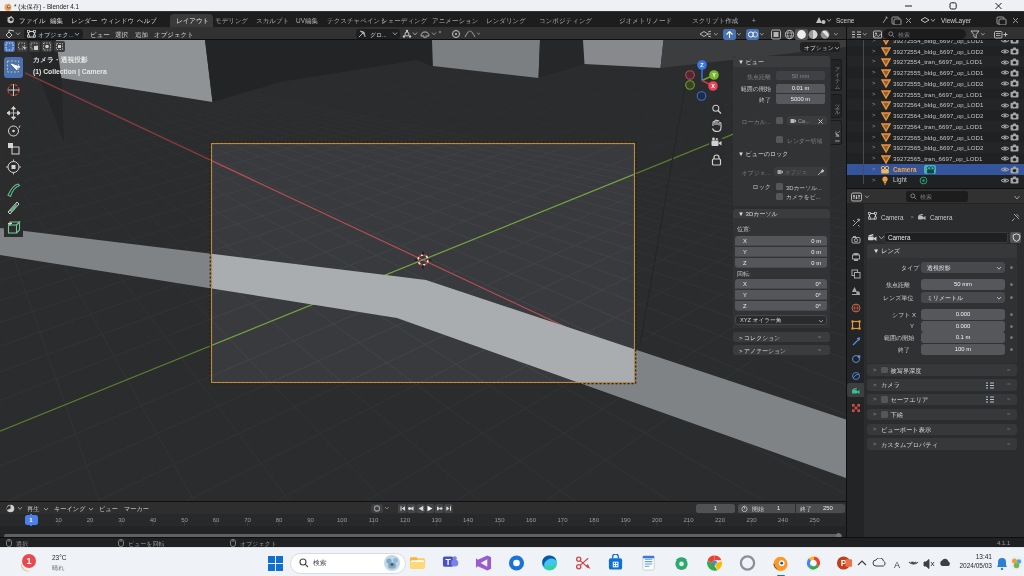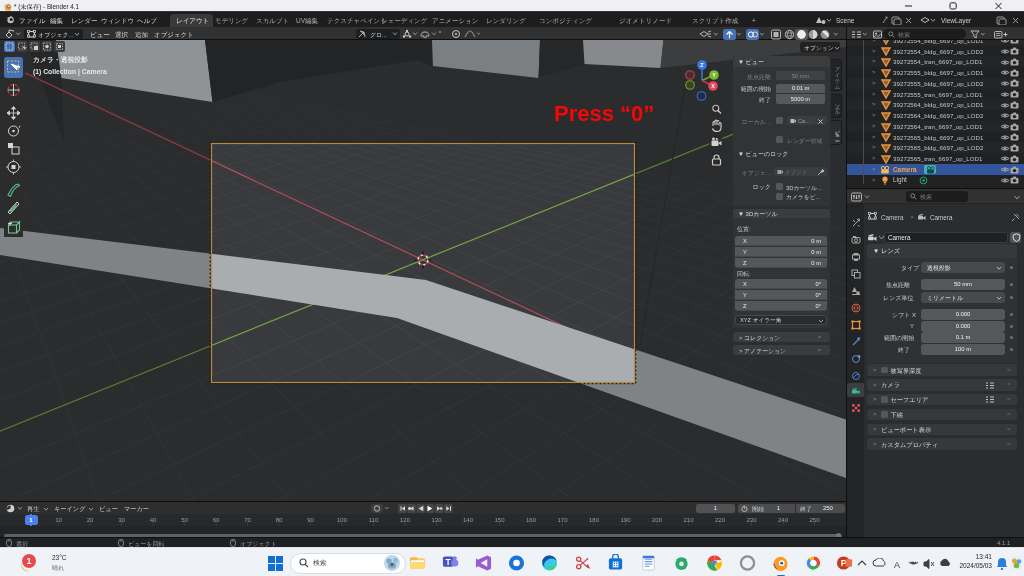--- a/index.html
+++ b/index.html
@@ -271,21 +271,20 @@
         <circle cx="5.5" cy="5.5" r="1.8" fill="#cfcfcf"></circle>
       </g>
       <g transform="translate(50,0)">
         <rect x="0" y="0" width="11" height="11" rx="2" fill="#3c3c3c"></rect>
         <rect x="2.5" y="2.5" width="6" height="6" fill="none" stroke="#b5b5b5" stroke-width="0.9" stroke-dasharray="1.5,1.2"></rect>
         <rect x="4" y="4" width="3" height="3" fill="#cfcfcf"></rect>
       </g>
     </svg>
     <div class="txt" style="left:33px;top:55px;font-size:6.8px;color:#e6e6e6;font-weight:bold">カメラ・透視投影</div>
     <div class="txt" style="left:33px;top:67.5px;font-size:6.8px;color:#e6e6e6;font-weight:bold">(1) Collection | Camera</div>
-    <div class="txt" style="left:554px;top:101px;font-size:22px;color:#fa0505;font-weight:bold">Press “0”</div>
     <svg class="abs" style="left:4px;top:57px" width="20" height="180" viewBox="0 0 20 180">
       <rect x="0" y="0" width="19" height="21" rx="3" fill="#4772b3"></rect>
       <rect x="3.5" y="4" width="11" height="11" fill="none" stroke="#e8b55e" stroke-width="1" stroke-dasharray="2,1.5"></rect>
       <path d="M7,7 l6,6 l0,-3 l3,0 z" fill="#fff" stroke="#fff"></path>
       <g transform="translate(0,23)">
         <rect x="0" y="0" width="19" height="21" rx="3" fill="#2c2c2c"></rect>
         <circle cx="9.5" cy="10" r="5.5" fill="none" stroke="#b8452f" stroke-width="1.2" stroke-dasharray="2.8,1.6"></circle>
         <path d="M9.5,4 v12 M3.5,10 h12" stroke="#dadada" stroke-width="0.9"></path>
       </g>
       <g transform="translate(0,46)">

